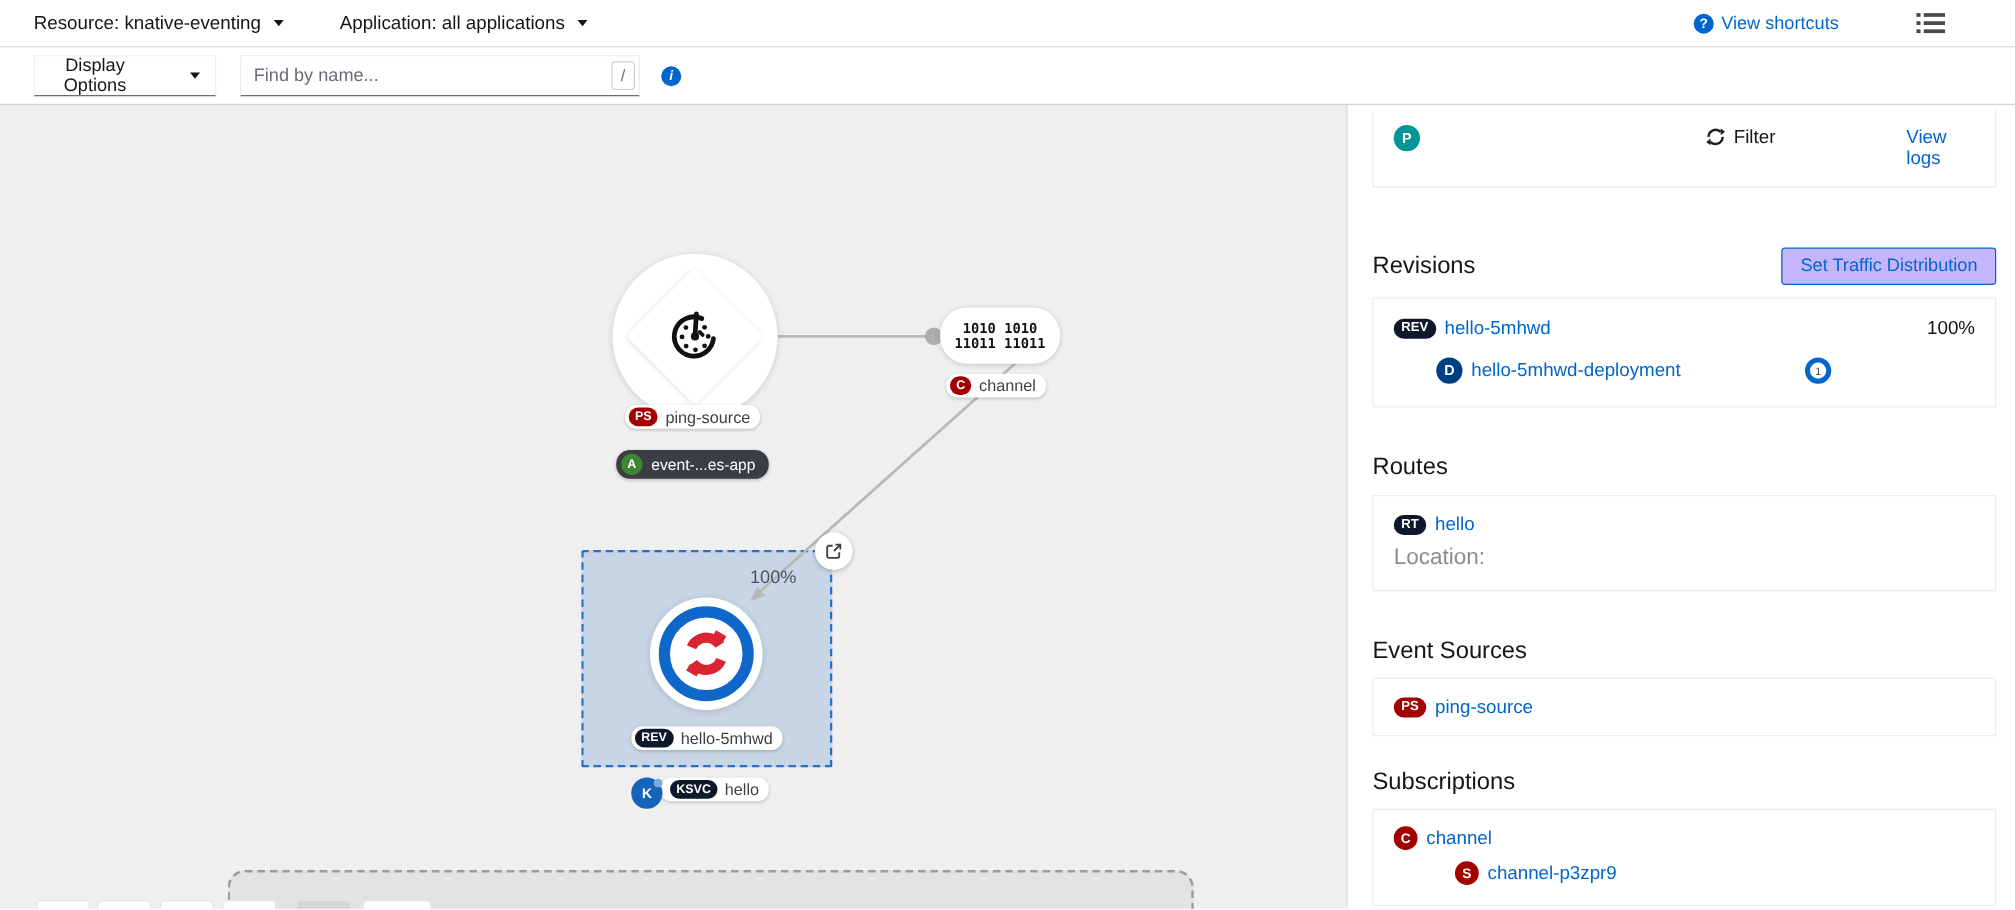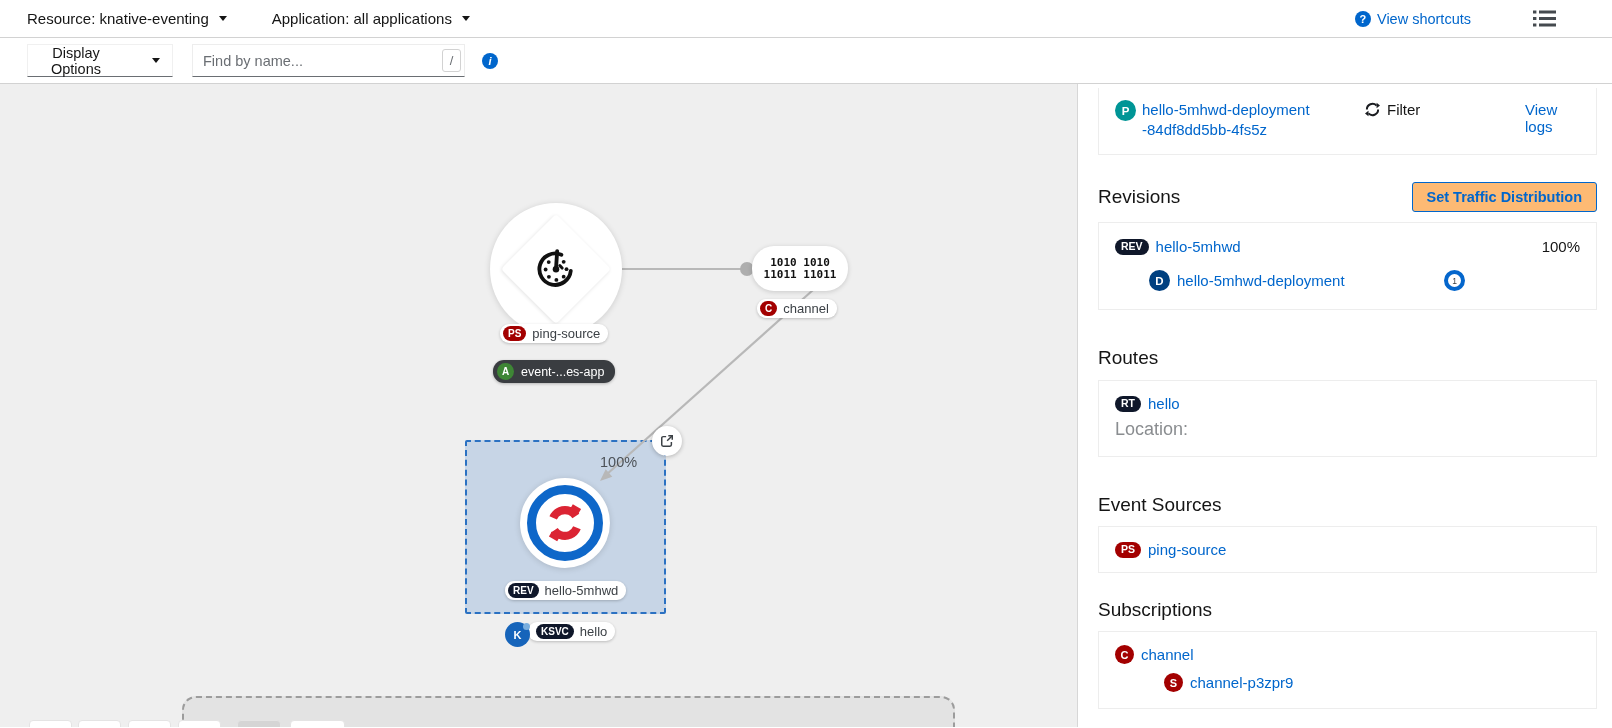--- a/index.html
+++ b/index.html
@@ -19,21 +19,21 @@
             font-weight:bold; display:flex; align-items:center; justify-content:center; }
 
   
   .toolbar { position:relative; height:46px; background:#fff; border-bottom:1px solid #d2d2d2;
              display:flex; align-items:center; padding-left:27px; }
   .pf-select { height:33px; background:#fff; border:1px solid #f0f0f0; border-bottom:1px solid #6a6e73;
                display:flex; align-items:center; justify-content:space-between; padding:0 12px;
                font-size:14.5px; color:#151515; cursor:pointer; }
   .sel-display { width:146px; margin-right:19px;gap:40px; }
   .sel-filter  { width:154px; margin-right:29px; }
-  .find-wrap { position:relative; width:273px; height:33px; margin-right:17px; }
+  .find-wrap { position:relative; width:320px; height:33px; margin-right:17px; }
   .find-wrap input { width:100%; height:100%; border:1px solid #ededed; border-bottom:1px solid #6a6e73;
                      font-size:14.5px; padding:0 32px 0 10px; color:#151515; outline:none;
                      font-family:"Liberation Sans", sans-serif; }
   .find-wrap input::placeholder { color:#6a6e73; }
   .kbd { position:absolute; right:4px; top:5px; width:19px; height:23px; border:1px solid #d2d2d2;
          border-radius:3px; color:#6a6e73; font-size:13px; display:flex; align-items:center; justify-content:center; }
   .info-icon { width:16px; height:16px; border-radius:50%; background:#0066cc; color:#fff; font-size:11px;
                font-weight:bold; font-style:italic; display:flex; align-items:center; justify-content:center; cursor:pointer; }
 
   
@@ -97,22 +97,22 @@
   .res-badge { width:21px; height:21px; border-radius:50%; color:#fff; font-size:11.5px; font-weight:bold;
                display:flex; align-items:center; justify-content:center; flex:none; }
   .bg-pod { background:#009596; } .bg-dep { background:#004080; }
   .link { color:#0066cc; font-size:15px; cursor:pointer; text-decoration:none; }
   .pod-name { max-width:172px; word-break:break-all; line-height:20px; margin-left:6px; }
   .pod-left { display:flex; width:250px; flex:none; }
   .pod-status { display:flex; align-items:center; gap:7px; font-size:15px; color:#151515; width:160px; flex:none; }
   .viewlogs { margin-left:auto; }
   .section-head { display:flex; align-items:center; justify-content:space-between; }
   .h2 { font-size:19px; font-weight:500; color:#151515; }
-  .traffic-btn { background:#fdba74; border:1px solid #0066cc; color:#0066cc; border-radius:3px;
-                 font-size:14.5px; padding:6px 14px; cursor:pointer; font-family:"Liberation Sans", sans-serif;font-weight:bold; }
+  .traffic-btn { background:#c4b5fd; border:1px solid #0066cc; color:#0066cc; border-radius:3px;
+                 font-size:14.5px; padding:6px 14px; cursor:pointer; font-family:"Liberation Sans", sans-serif; }
   .row { display:flex; align-items:center; gap:7px; }
   .pill-badge { color:#fff; font-size:10.5px; font-weight:bold; border-radius:9px; padding:2.5px 6px; line-height:11px; flex:none; }
   .donut { width:21px; height:21px; border-radius:50%; border:4px solid #0466cc; font-size:8.5px; color:#3c3f42;
            display:flex; align-items:center; justify-content:center; flex:none; }
   .gray-text { color:#8a8d90; font-size:18px; }
   .url-link { display:inline; max-width:368px; word-break:break-all; line-height:21px; }
   .svc-url-wrap { max-width:375px; }
 </style>
 </head>
 <body>
@@ -242,35 +242,34 @@
   <div class="ctl-btn" style="left:128px; width:43px;"></div>
   <div class="ctl-btn" style="left:178px; width:43px;"></div>
   <div class="ctl-btn ctl-gray" style="left:237px; width:44px;"></div>
   <div class="ctl-btn" style="left:290px; width:55px;"></div>
 
   <div class="sidebar">
 
     <div class="card pod-card" style="margin-top:4px;">
       <div class="pod-left">
         <span class="res-badge bg-pod">P</span>
-        <a class="link pod-name">hello-5mhwd-deployment-84df8dd5bb-4fs5z</a>
       </div>
       <div class="pod-status" style="margin-top:1px;">
         <svg width="15" height="15" viewBox="0 0 16 16">
           <path d="M14 8 A 6 6 0 0 1 3.7 12.2" fill="none" stroke="#1b1d21" stroke-width="2.1"></path>
           <path d="M2 8 A 6 6 0 0 1 12.3 3.8" fill="none" stroke="#1b1d21" stroke-width="2.1"></path>
           <polygon points="12.3,0.8 12.3,6.6 16,3.7" fill="#1b1d21"></polygon>
           <polygon points="3.7,15.2 3.7,9.4 0,12.3" fill="#1b1d21"></polygon>
         </svg>
         <span>Filter</span>
       </div>
       <a class="link viewlogs" style="margin-top:1px;">View logs</a>
     </div>
 
-    <div class="section-head" style="margin-top:27px;">
+    <div class="section-head" style="margin-top:48px;">
       <span class="h2">Revisions</span>
       <button class="traffic-btn">Set Traffic Distribution</button>
     </div>
     <div class="card" style="margin-top:10px; padding:15px 16px 18px 16px;">
       <div class="row">
         <span class="pill-badge bg-teal">REV</span>
         <a class="link">hello-5mhwd</a>
         <span style="margin-left:auto; font-size:15px; color:#151515;">100%</span>
       </div>
       <div class="row" style="margin-top:15px; padding-left:34px;">

